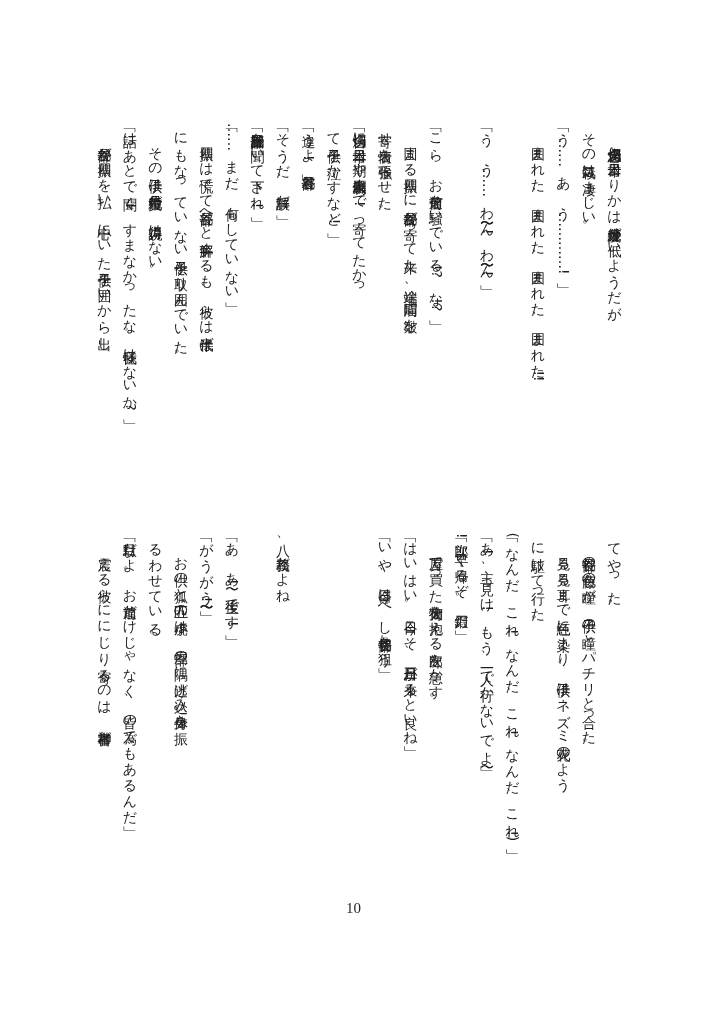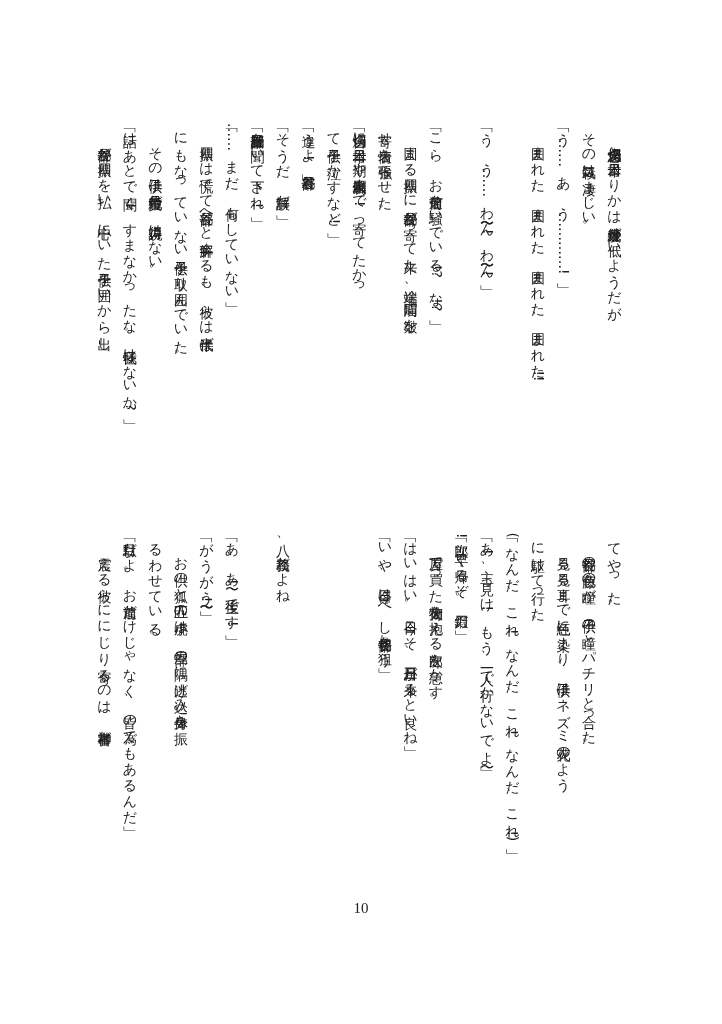--- a/index.html
+++ b/index.html
@@ -29,21 +29,20 @@
     .upper { top: 123px; }
     .lower { top: 533px; }
     .indent { padding-top: 14px; }
     .tight { letter-spacing: -0.4px; }
     .heading { font-size: 14px; }
     .page-number {
       position: absolute;
       top: 899px;
       left: 346px;
       width: 30px;
-      text-align: center;
       font-family: "Liberation Serif", serif;
       font-size: 15px;
       line-height: 18px;
       color: #1e1e1e;
     }
   </style>
 </head>
 <body>
 
 <div class="page">

